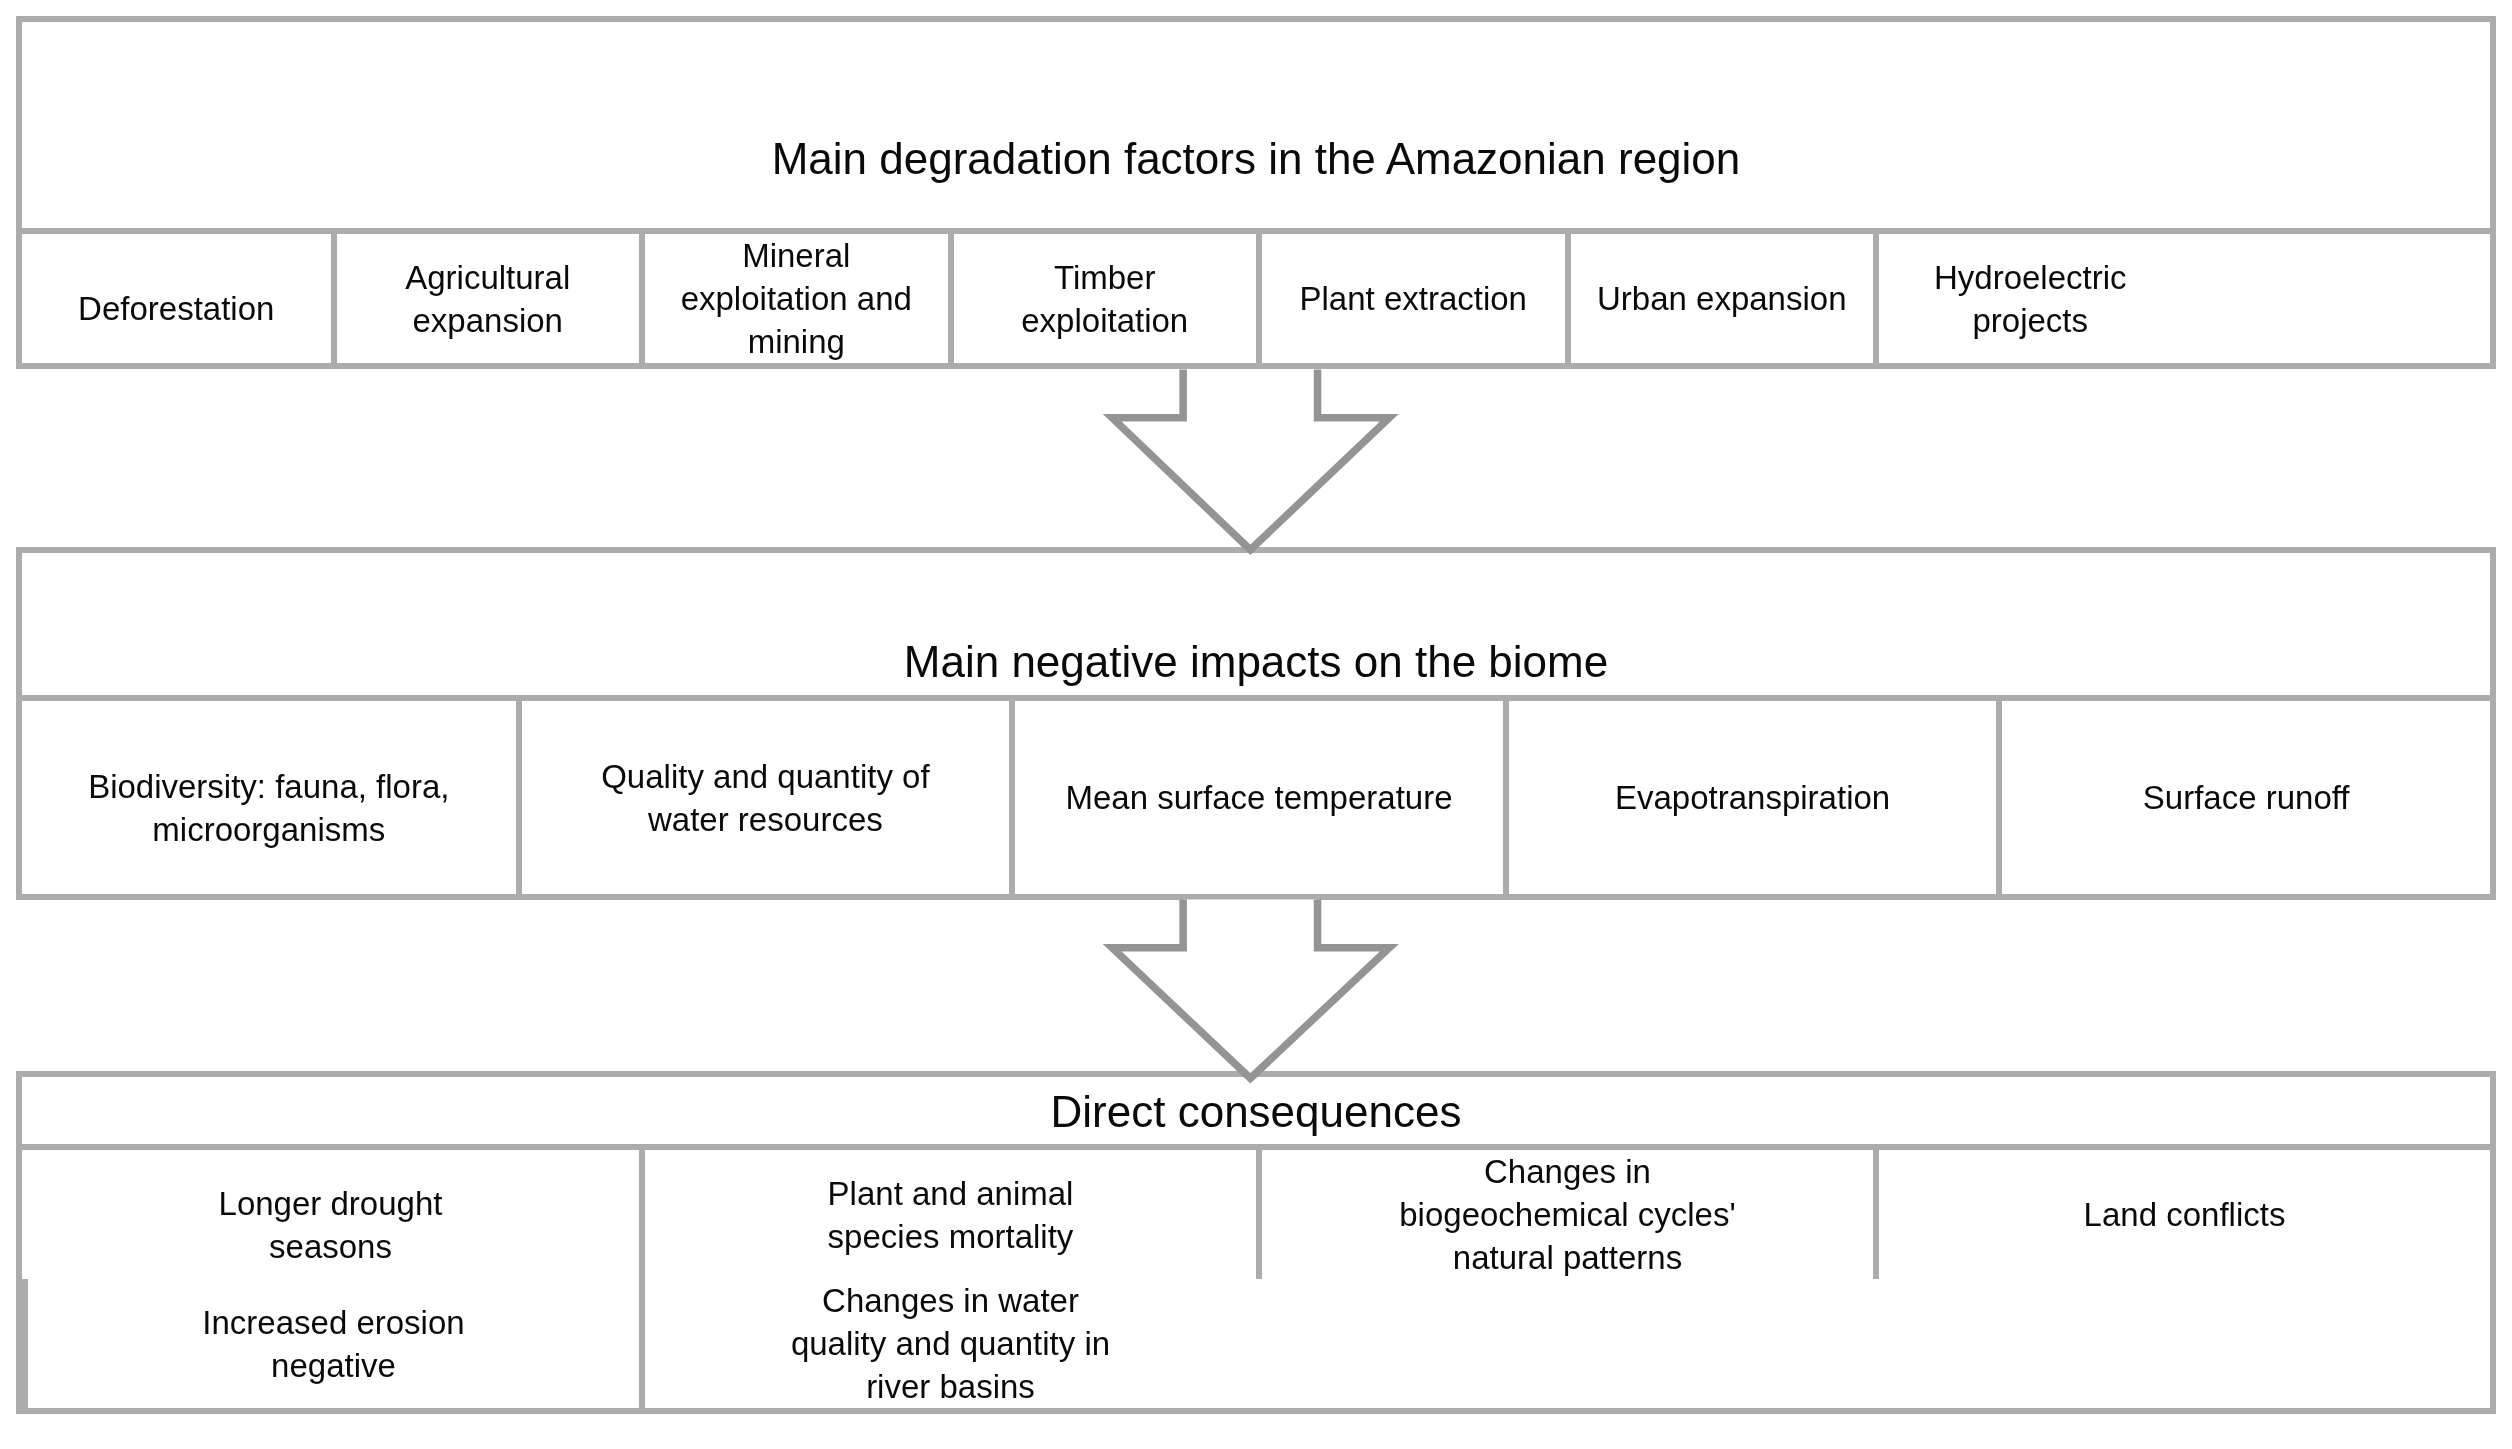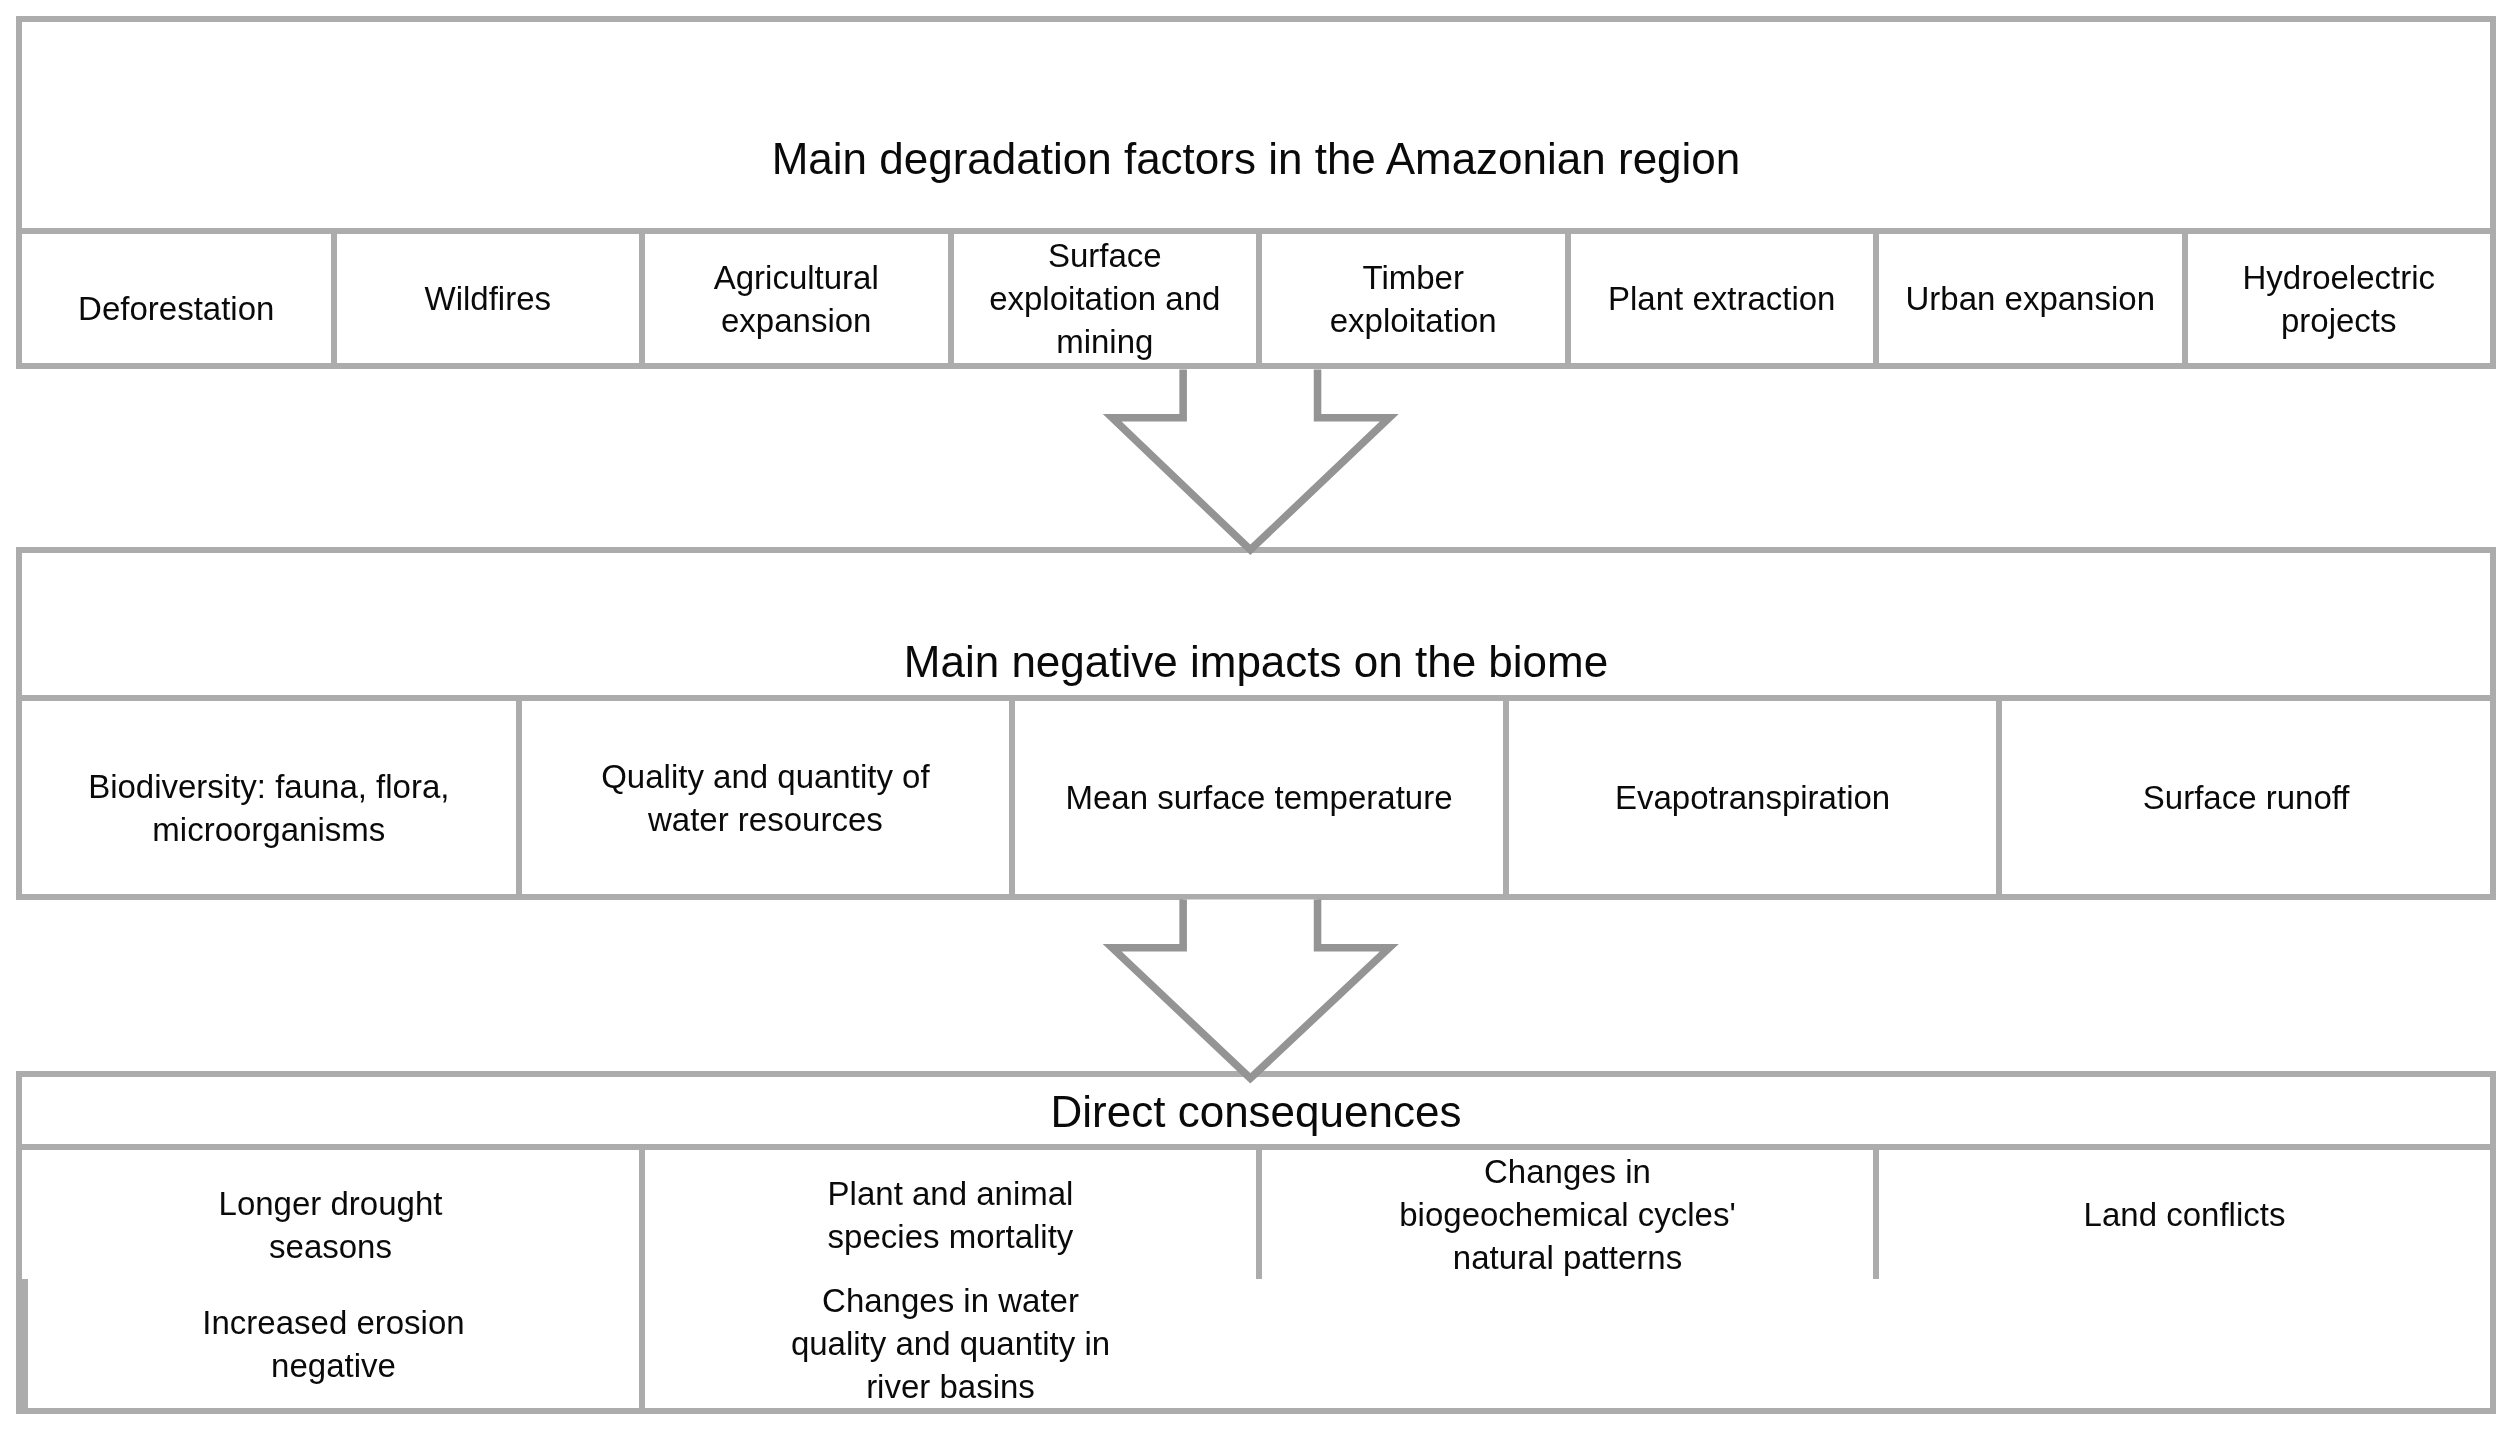--- a/index.html
+++ b/index.html
@@ -84,24 +84,23 @@
 </style>
 </head>
 <body>
 
 <div class="canvas">
 
   <div class="tbl" id="table-factors">
     <div class="tbl-title">Main degradation factors in the Amazonian region</div>
     <div class="tbl-cells">
       <div class="cell">Deforestation</div>
-      <div class="cell">Wildfires</div>
       <div class="cell">Agricultural
 expansion</div>
-      <div class="cell">Surface
+      <div class="cell">Mineral
 exploitation and
 mining</div>
       <div class="cell">Timber
 exploitation</div>
       <div class="cell">Plant extraction</div>
       <div class="cell">Urban expansion</div>
       <div class="cell">Hydroelectric
 projects</div>
     </div>
   </div>

